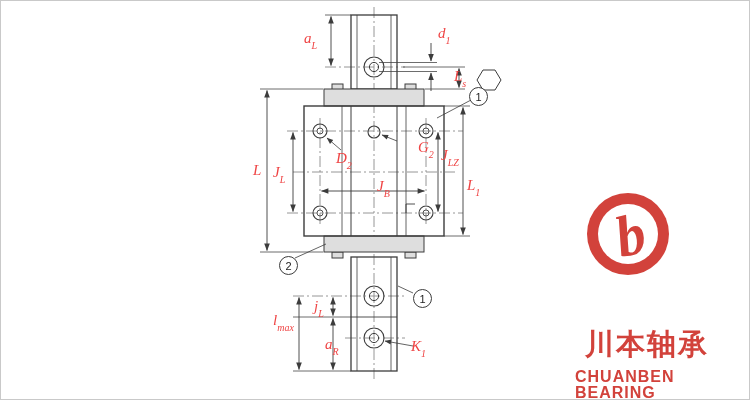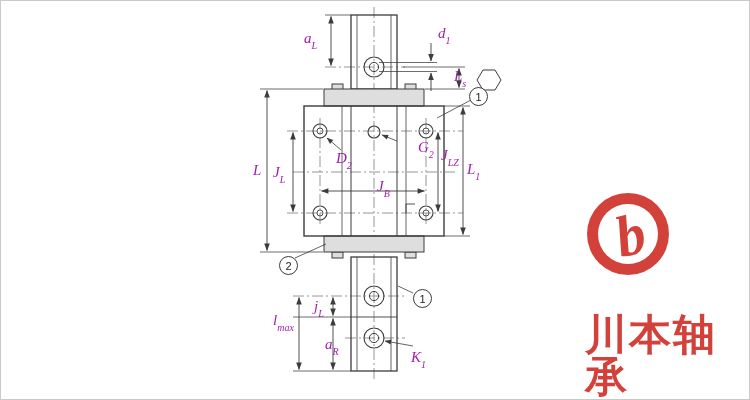--- a/index.html
+++ b/index.html
@@ -1,24 +1,24 @@
 <!DOCTYPE html>
 <html><head>
 <meta charset="utf-8">
 <style>
   html,body{margin:0;padding:0;background:#fff;}
   .canvas{position:relative;width:750px;height:400px;background:#ffffff;border:1px solid #c9c9c9;
           box-sizing:border-box;overflow:hidden;font-family:"Liberation Serif",serif;}
   svg.drawing{position:absolute;left:0;top:0;width:750px;height:400px;}
-  .dim-label{position:absolute;font-style:italic;font-size:15px;color:#a21caf;line-height:1;white-space:nowrap;}
+  .dim-label{position:absolute;font-style:italic;font-size:15px;color:#ef4444;line-height:1;white-space:nowrap;}
   .dim-label sub{font-size:10px;font-style:italic;position:relative;top:2px;}
   .callout{position:absolute;width:17px;height:17px;border:1px solid #3c3c3c;border-radius:50%;background:#fff;
            font:11px "Liberation Sans",sans-serif;font-style:normal;color:#222;
            display:flex;align-items:center;justify-content:center;z-index:3;}
-  .logo-cn{position:absolute;left:584px;top:313px;color:#d2423b;font-weight:bold;font-size:42px;
+  .logo-cn{position:absolute;left:584px;top:329px;color:#d2423b;font-weight:bold;font-size:29px;
            letter-spacing:2px;font-family:"Liberation Sans",sans-serif;line-height:1;}
   .logo-en{position:absolute;left:574px;top:368px;color:#d2423b;font-weight:bold;font-size:16px;
            letter-spacing:1px;font-family:"Liberation Sans",sans-serif;line-height:1;}
 </style>
 </head>
 <body>
 
 <div class="canvas">
 
   <svg class="drawing" viewBox="0 0 750 400">
@@ -141,25 +141,26 @@
 
   <span class="dim-label" style="left:303px;top:30px"><span>a</span><sub>L</sub></span>
   <span class="dim-label" style="left:437px;top:25px"><span>d</span><sub>1</sub></span>
   <span class="dim-label" style="left:453px;top:68px"><span>L</span><sub>s</sub></span>
   <span class="dim-label" style="left:252px;top:162px"><span>L</span><sub></sub></span>
   <span class="dim-label" style="left:272px;top:164px"><span>J</span><sub>L</sub></span>
   <span class="dim-label" style="left:335px;top:150px"><span>D</span><sub>2</sub></span>
   <span class="dim-label" style="left:417px;top:139px"><span>G</span><sub>2</sub></span>
   <span class="dim-label" style="left:376px;top:178px"><span>J</span><sub>B</sub></span>
   <span class="dim-label" style="left:440px;top:147px"><span>J</span><sub>LZ</sub></span>
-  <span class="dim-label" style="left:466px;top:161px"><span>L</span><sub>1</sub></span>
+  <span class="dim-label" style="left:466px;top:177px"><span>L</span><sub>1</sub></span>
   <span class="dim-label" style="left:313px;top:298px"><span>j</span><sub>L</sub></span>
   <span class="dim-label" style="left:272px;top:312px"><span>l</span><sub>max</sub></span>
   <span class="dim-label" style="left:324px;top:336px"><span>a</span><sub>R</sub></span>
-  <span class="dim-label" style="left:410px;top:349px"><span>K</span><sub>1</sub></span>
+  <span class="dim-label" style="left:410px;top:338px"><span>K</span><sub>1</sub></span>
 
   <span class="callout" style="left:468px;top:86px">1</span>
   <span class="callout" style="left:278px;top:255px">2</span>
   <span class="callout" style="left:412px;top:288px">1</span>
 
   <div class="logo-cn">川本轴承</div>
+  <div class="logo-en">CHUANBEN BEARING</div>
 
 </div>
 
 </body></html>

